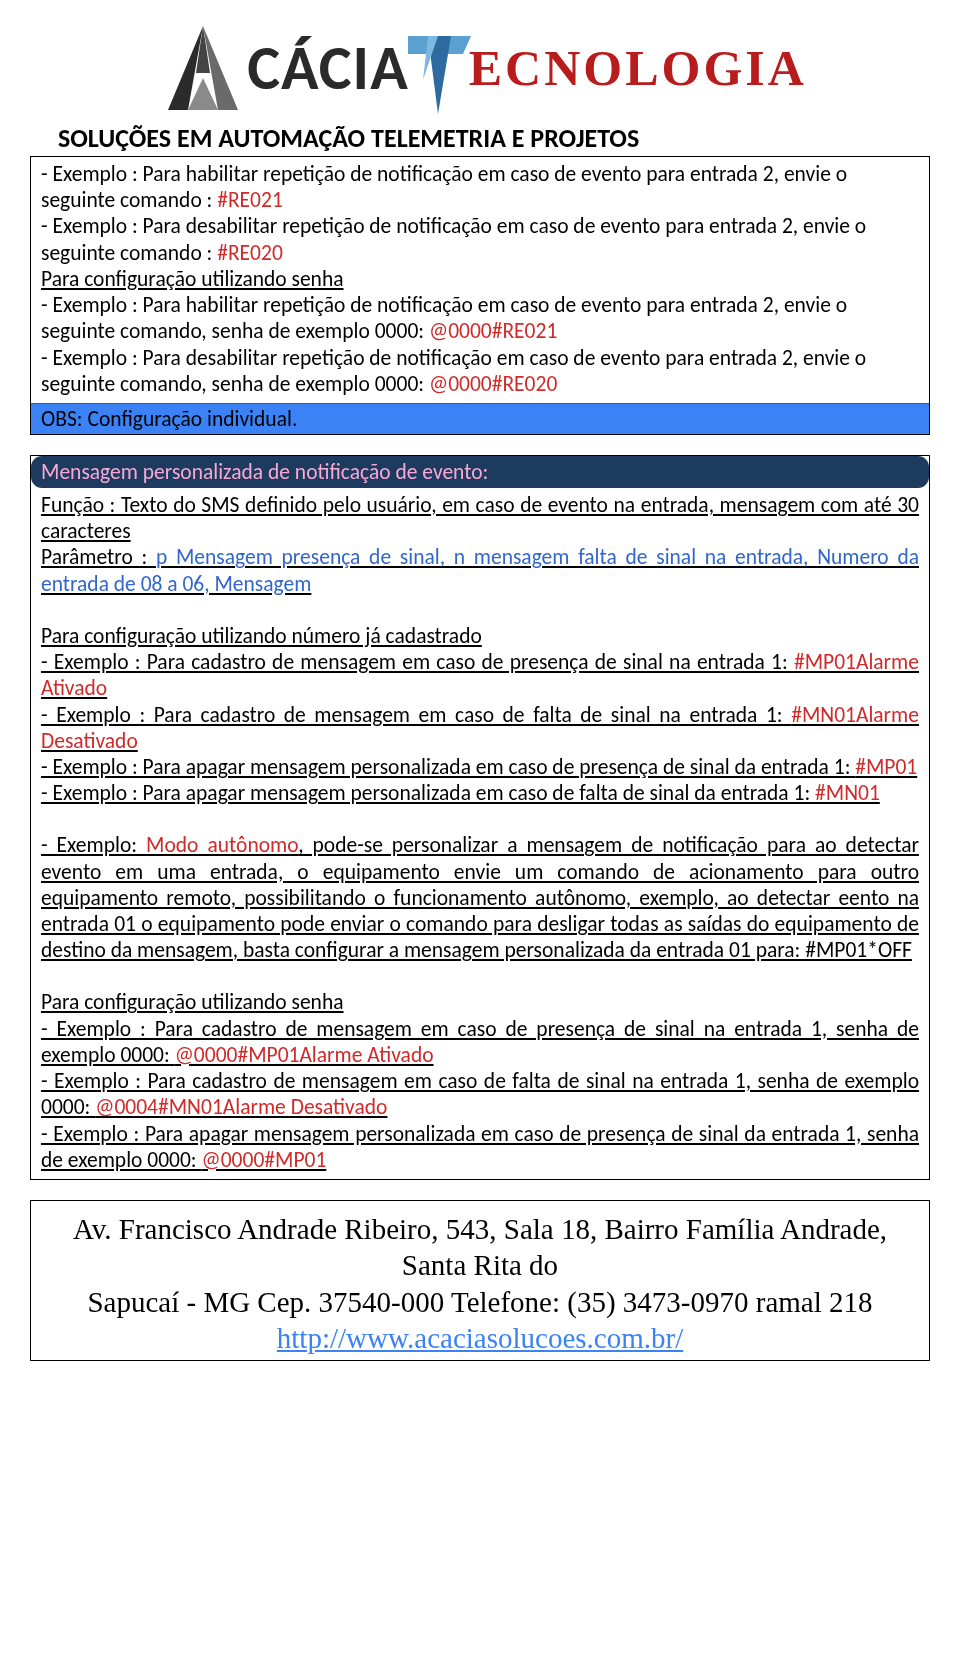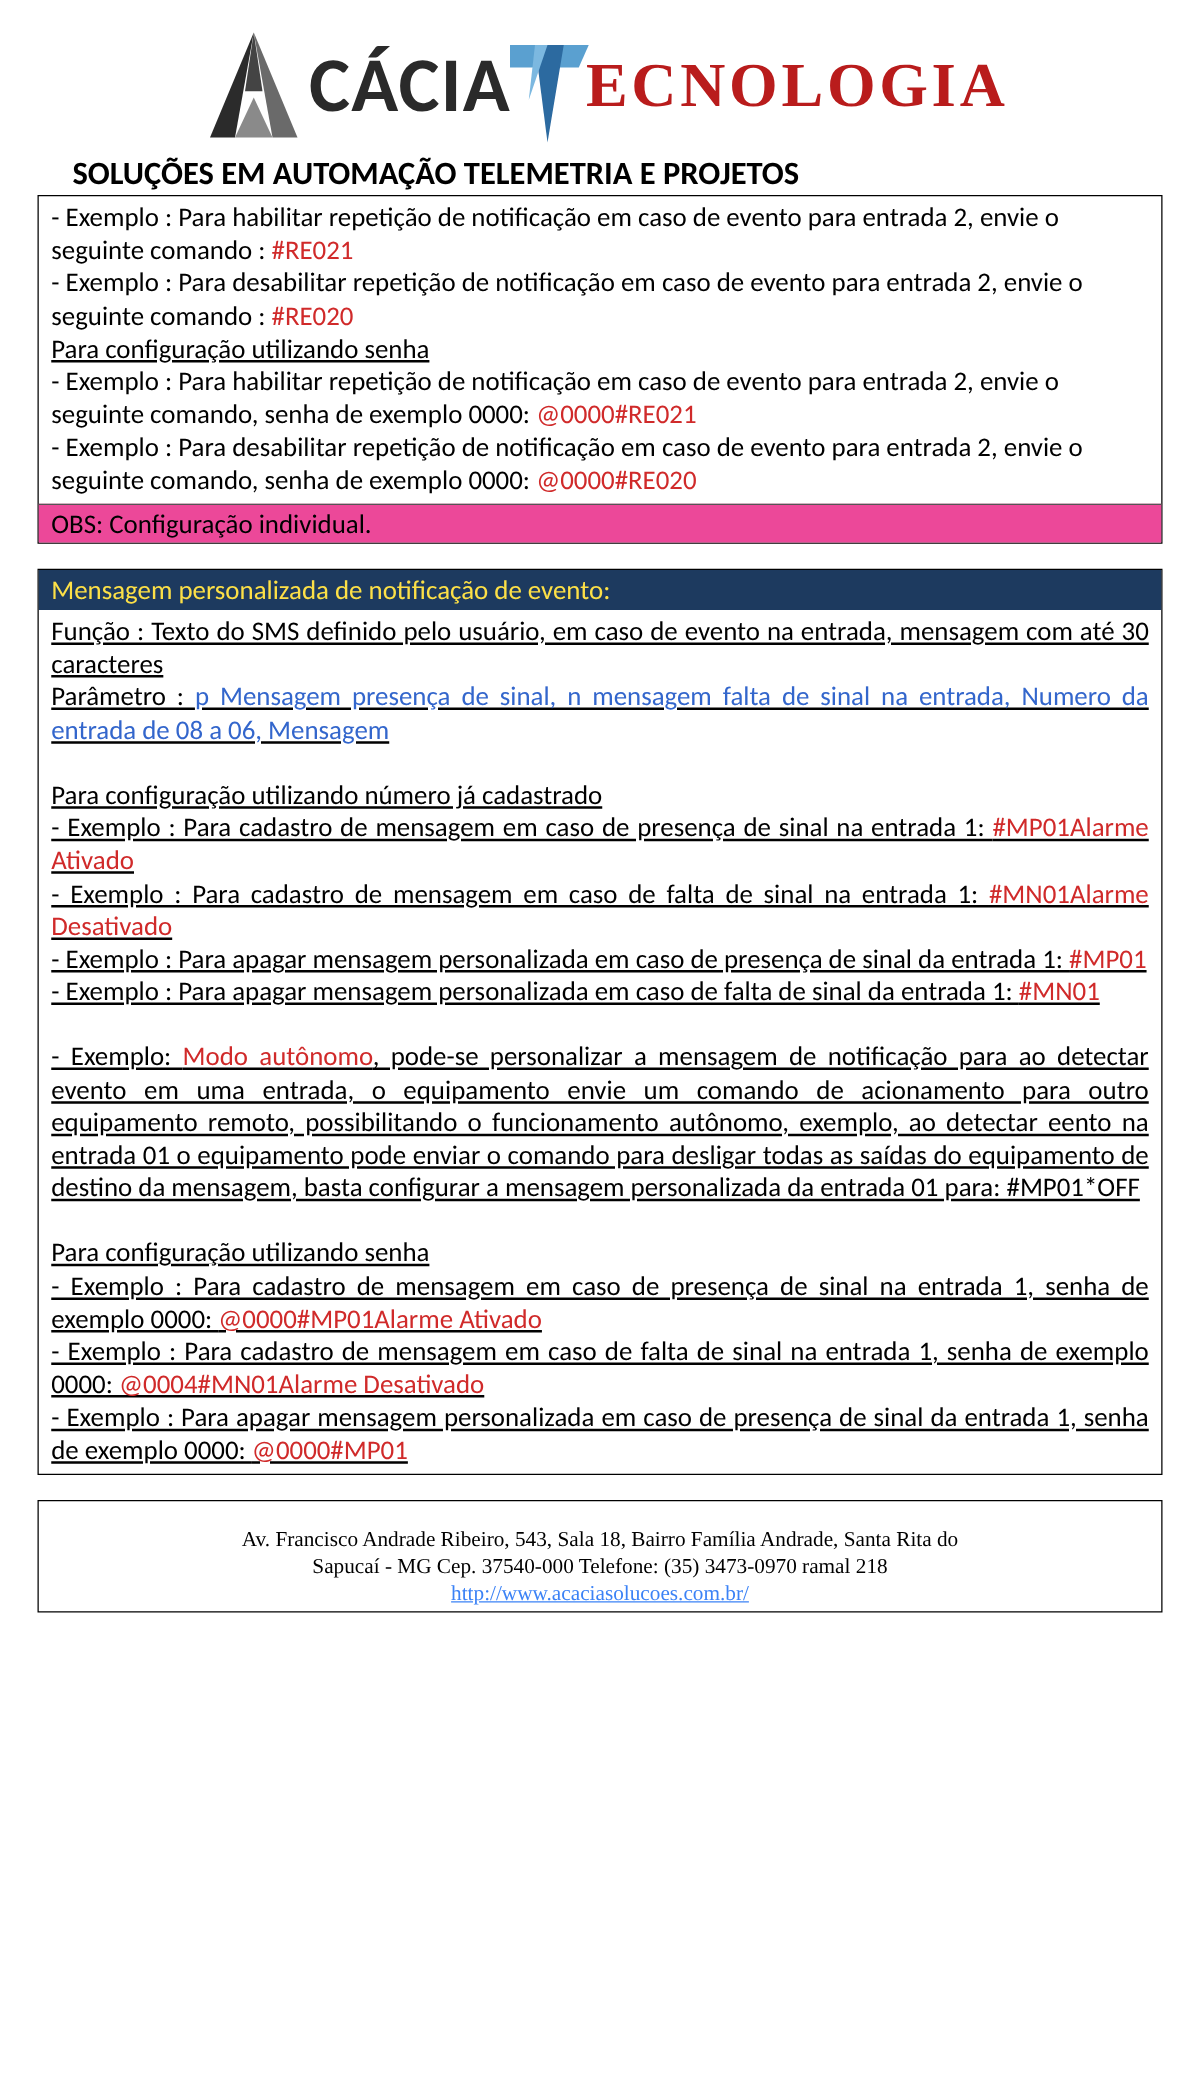--- a/index.html
+++ b/index.html
@@ -53,45 +53,46 @@
     border: 1.5px solid #000;
     margin-bottom: 20px;
   }
   .box1 .body, .box2 .body-inner {
     padding: 4px 10px 6px 10px;
     font-size: 21.5px;
     line-height: 1.22;
   }
   .title-bar {
     background: #1d3a5f;
-    color: #fde047;
+    color: #f9a8d4;
     font-size: 21.5px;
     padding: 3px 10px;
     font-weight: 400;
+    border-radius: 11px;
   }
   .obs-bar {
-    background: #ec4899;
+    background: #3b82f6;
     color: #000;
     font-size: 21.5px;
     padding: 2px 10px;
     border-top: 1px solid #555;
   }
   .u { text-decoration: underline; }
   .b { font-weight: 700; }
   .red { color: #d02a2a; }
   .blue { color: #3366cc; }
   .box2 .body-inner p { margin: 0; }
   .justify { text-align: justify; text-decoration: underline; }
   .gap { height: 26px; }
   .footer {
     border: 1.5px solid #000;
     text-align: center;
     font-family: "Times New Roman", serif;
-    font-size: 17px;
-    padding: 20px 8px 4px 8px;
+    font-size: 29px;
+    padding: 10px 8px 4px 8px;
     line-height: 1.25;
   }
   .footer a { color: #3b82f6; text-decoration: underline; }
 </style>
 </head>
 <body>
 
 <div class="page">
 
   <div class="header">

